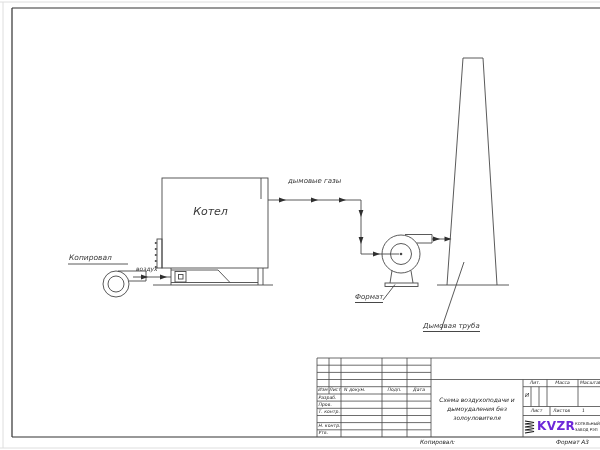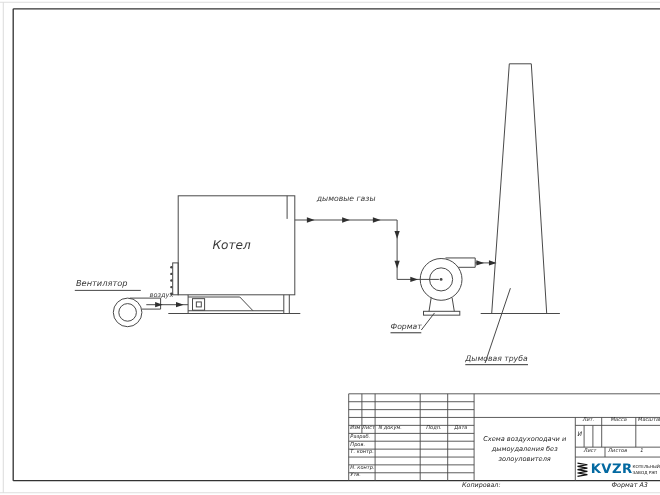--- a/index.html
+++ b/index.html
@@ -7,21 +7,21 @@
          font-family:"DejaVu Sans",sans-serif;color:#2e2e2e;}
   .lbl{position:absolute;font-style:italic;color:#383838;white-space:nowrap;}
   .ul{border-bottom:0.9px solid #474747;padding-bottom:1px;}
   .tb{position:absolute;font-style:italic;color:#222;white-space:nowrap;line-height:1;}
   .ctr{text-align:center;}
   svg{position:absolute;left:0;top:0;}
   #doc-title{position:absolute;left:432px;top:380px;width:90px;height:56px;
              display:flex;align-items:center;justify-content:center;text-align:center;
              font-style:italic;font-size:6px;line-height:1.5;color:#222;padding:0 3px;box-sizing:border-box;}
   #kvzr-text{position:absolute;left:537px;top:419px;font-weight:bold;font-size:12px;
-             letter-spacing:0.4px;color:#0369a1;font-style:normal;}
+             letter-spacing:0.4px;color:#6d28d9;font-style:normal;}
   .company{position:absolute;left:575px;top:421px;font-size:3.8px;line-height:1.5;
            color:#111;font-style:normal;white-space:nowrap;}
 </style>
 </head>
 <body>
 
 <div id="sheet">
 
   <svg width="600" height="450" viewBox="0 0 600 450">
 
@@ -101,23 +101,23 @@
       <path d="M317,358 H600 M317,365.2 H431 M317,372.4 H431 M317,379.5 H600"></path>
       <path d="M317,386.7 H431 M317,394 H431 M317,401.1 H431 M317,408.3 H431 M317,415.5 H431 M317,422.6 H431 M317,429.8 H431"></path>
       <path d="M523,386.7 H600 M523,406.5 H600 M523,415.5 H600"></path>
     </g>
 
     <g>
       <path d="M525,421 L534,422.5 L525,424 L534,425.5 L525,427 L534,428.5 L525,430 L534,431.5 L525,433" stroke="#111" stroke-width="1.1" fill="none"></path>
     </g>
   </svg>
 
-  <div class="lbl" style="left:69px;top:253px;font-size:7.5px;">Вентилятор</div>
+  <div class="lbl" style="left:69px;top:253px;font-size:7.5px;">Копировал</div>
   <div class="lbl" style="left:136px;top:265px;font-size:6px;">воздух</div>
-  <div class="lbl ctr" style="left:162px;top:216px;width:97px;font-size:11px;">Котел</div>
+  <div class="lbl ctr" style="left:162px;top:205px;width:97px;font-size:11px;">Котел</div>
   <div class="lbl" style="left:288px;top:177px;font-size:7px;">дымовые газы</div>
   <div class="lbl ul" style="left:355px;top:293px;font-size:7px;">Формат</div>
   <div class="lbl ul" style="left:383px;top:322px;font-size:7px;margin-left:40px;">Дымовая труба</div>
 
   <div>
     <div class="tb ctr" style="left:317px;top:388px;width:12px;font-size:4.6px;">Изм</div>
     <div class="tb ctr" style="left:329px;top:388px;width:12px;font-size:4.6px;">Лист</div>
     <div class="tb" style="left:344px;top:388px;font-size:4.6px;">N докум.</div>
     <div class="tb ctr" style="left:382px;top:388px;width:25px;font-size:4.6px;">Подп.</div>
     <div class="tb ctr" style="left:407px;top:388px;width:24px;font-size:4.6px;">Дата</div>

